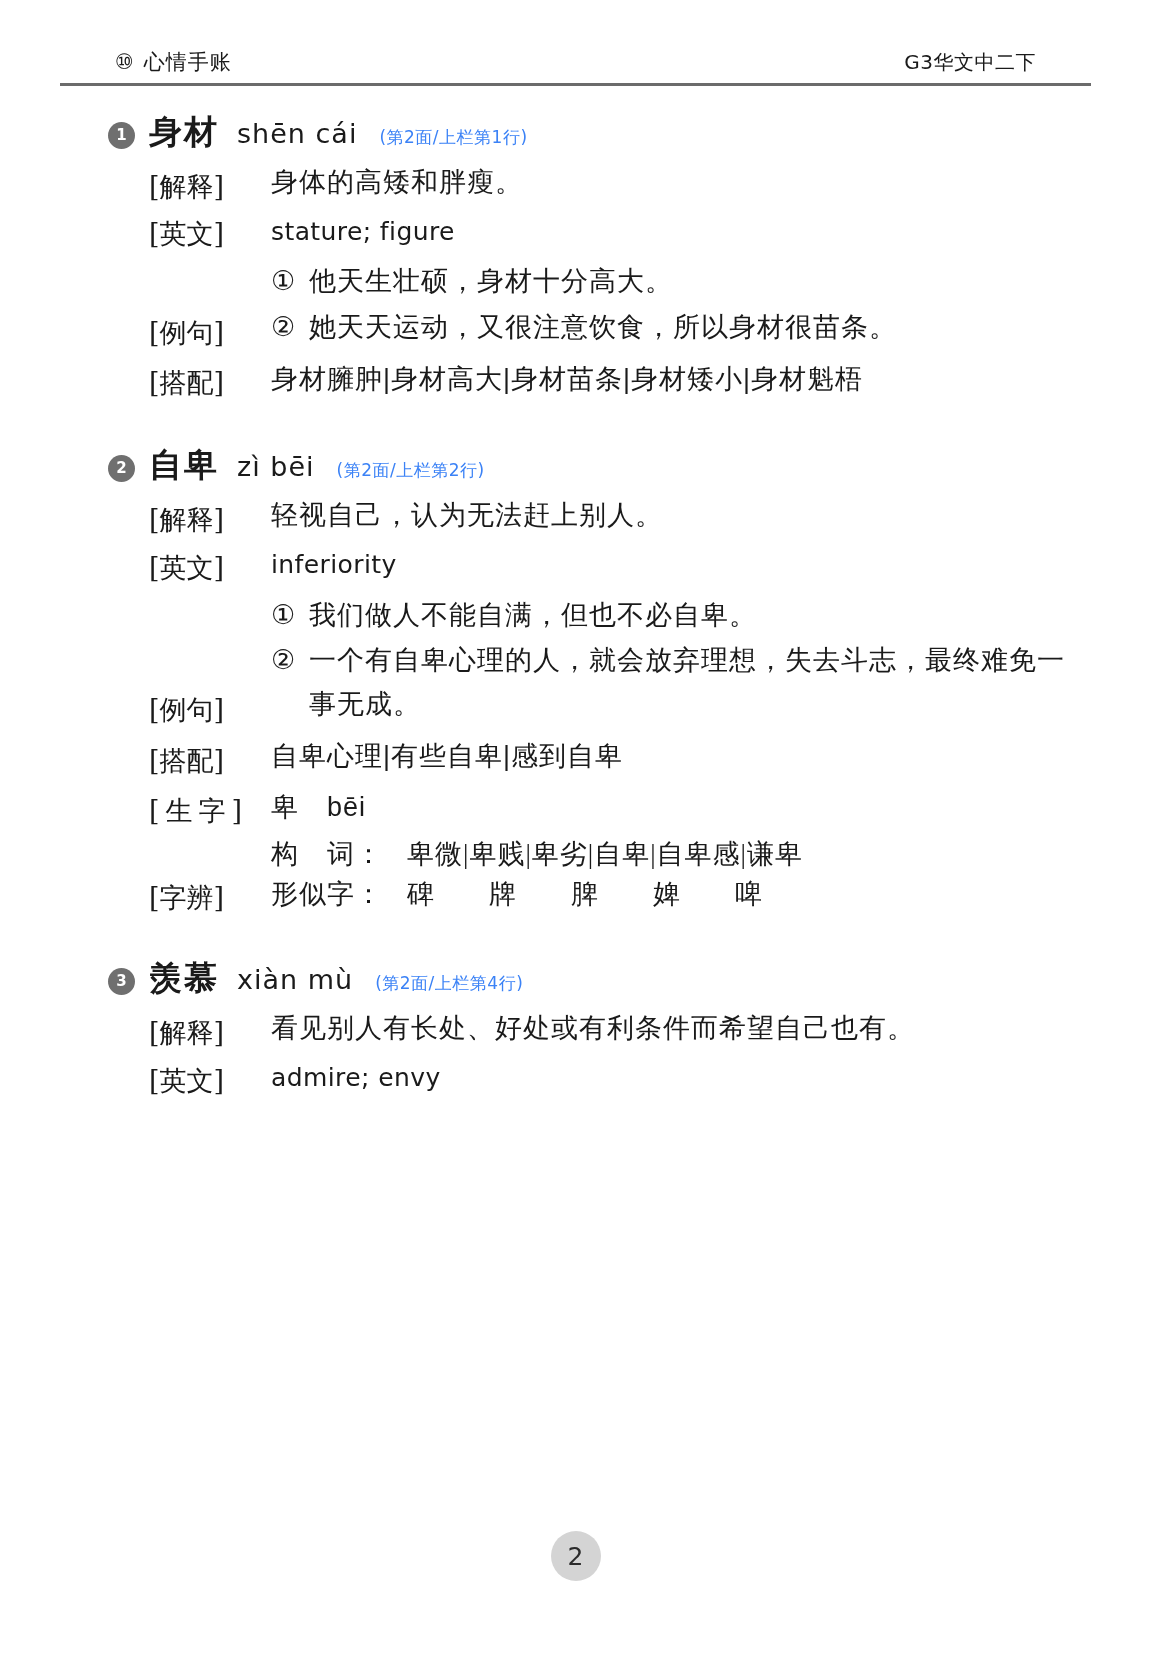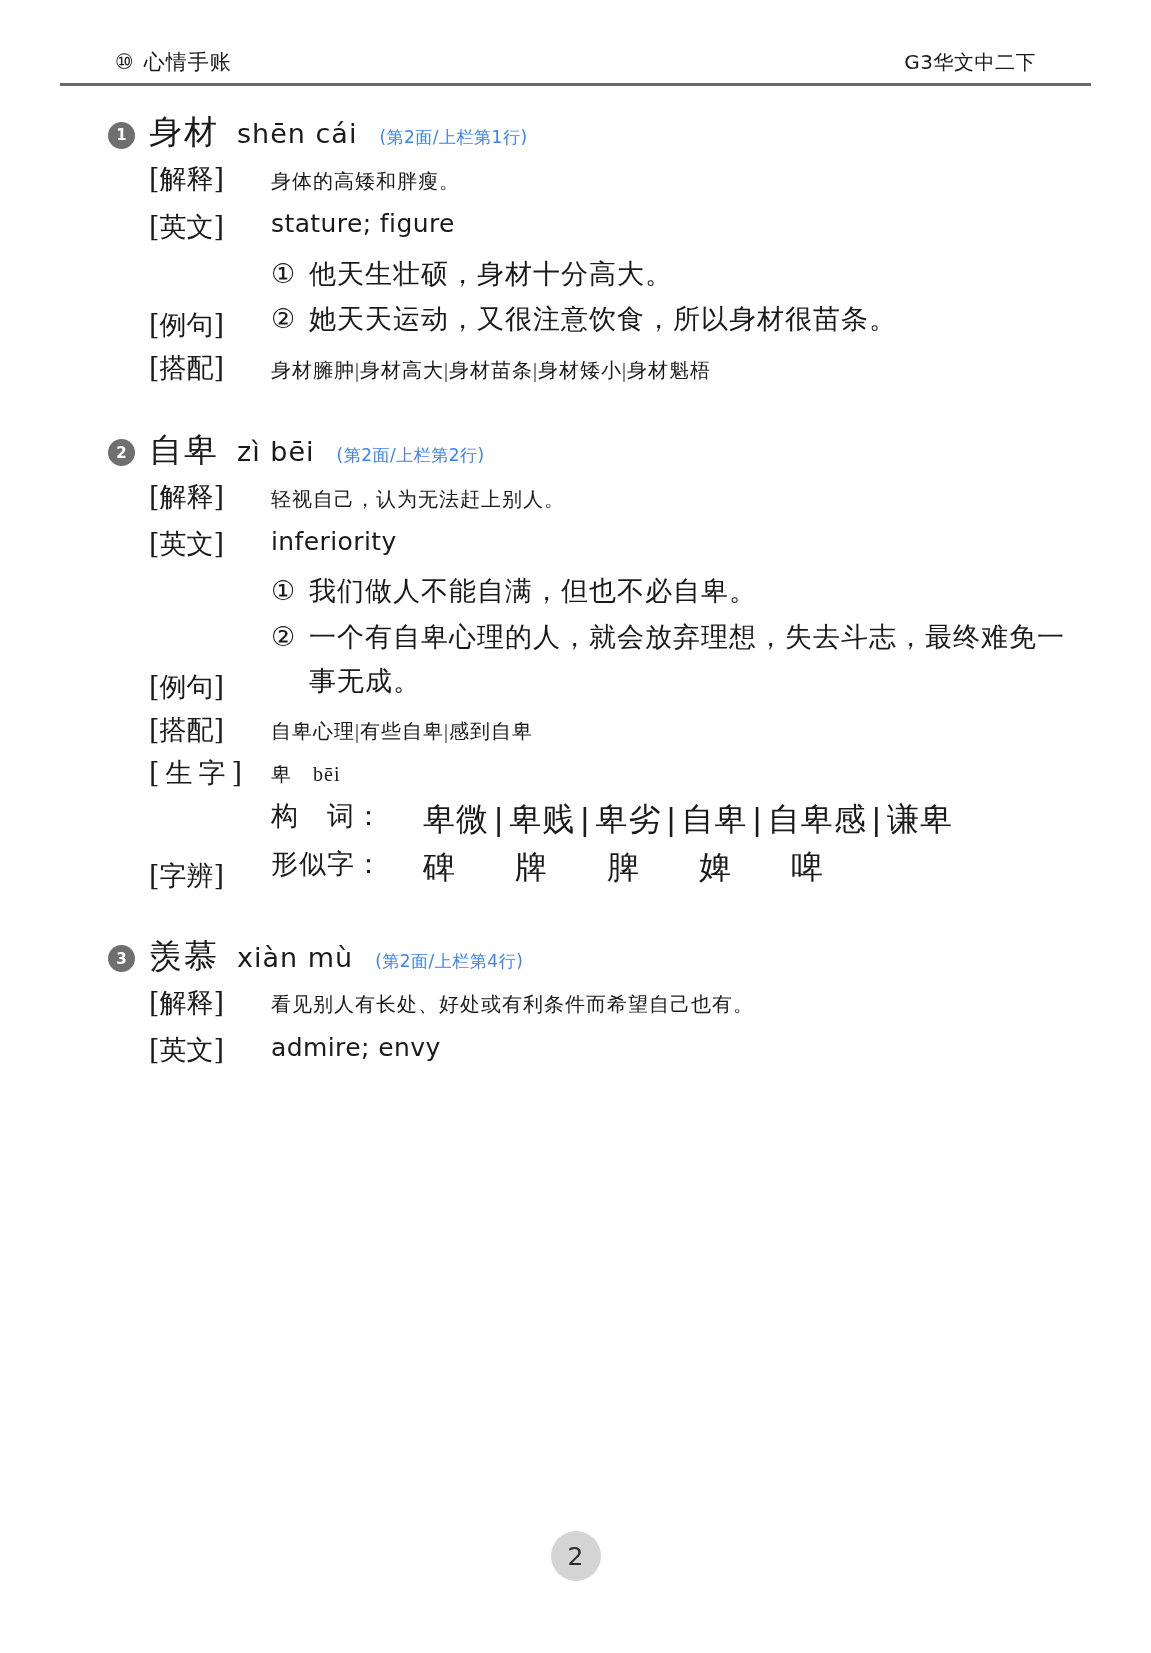--- a/index.html
+++ b/index.html
@@ -84,21 +84,21 @@
     font-size: 15px;
     font-weight: bold;
     margin-right: 14px;
     flex: none;
     position: relative;
     top: -3px;
   }
   .headword {
     font-family: "DejaVu Serif", serif;
     font-size: 33px;
-    font-weight: normal;
+    font-weight: bold;
     letter-spacing: 2px;
     margin-right: 18px;
   }
   .pinyin {
     font-family: "DejaVu Sans", sans-serif;
     font-size: 27px;
     letter-spacing: 1px;
     margin-right: 22px;
   }
   .locator {
@@ -119,22 +119,22 @@
     width: 122px;
     font-family: "DejaVu Serif", serif;
     font-size: 27px;
     letter-spacing: 0px;
     white-space: nowrap;
   }
   .label.wide-space {
     letter-spacing: 6px;
   }
   .value {
-    font-family: Liberation Serif, serif;
-    font-size: 20px;
+    font-family: Liberation Sans, sans-serif;
+    font-size: 27px;
     line-height: 1.62;
     letter-spacing: 1px;
     flex: 1;
   }
   .value.latin {
     font-family: "DejaVu Sans", sans-serif;
     font-size: 25px;
     letter-spacing: 0.4px;
   }
   .ex-list {
@@ -161,25 +161,24 @@
     margin-bottom: 4px;
   }
   .sub-label {
     flex: none;
     width: 136px;
     font-family: Liberation Serif, serif;
     font-size: 27px;
     letter-spacing: 1px;
   }
   .sub-value {
-    font-family: Liberation Mono, monospace;
-    font-size: 32px;
+    font-family: Liberation Serif, serif;
+    font-size: 27px;
     letter-spacing: 1px;
     flex: 1;
-    margin-left: 16px;
   }
   .sub-value.loose {
     letter-spacing: 14px;
   }
   .zibian-block {
     flex: 1;
   }
 
   
   .footer {

